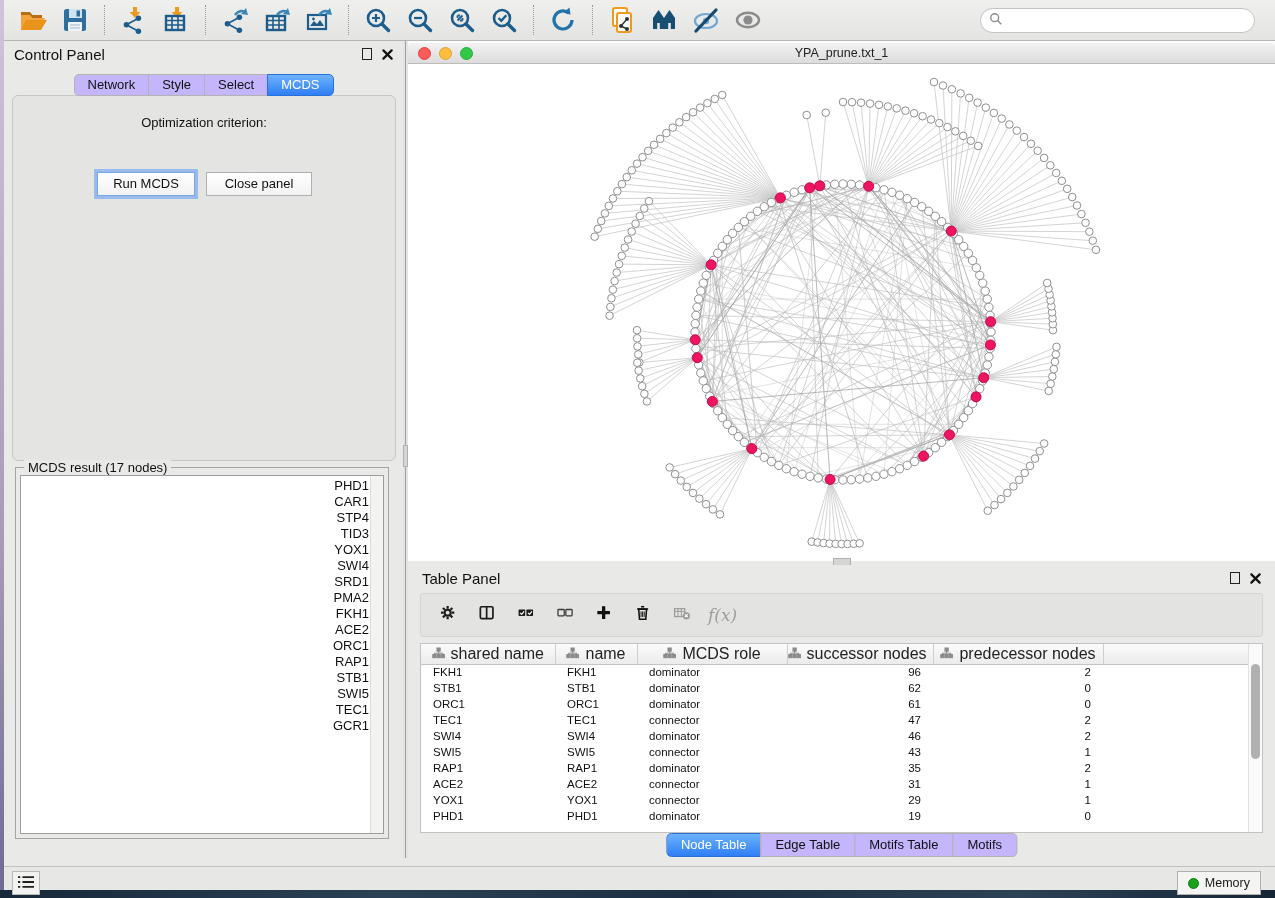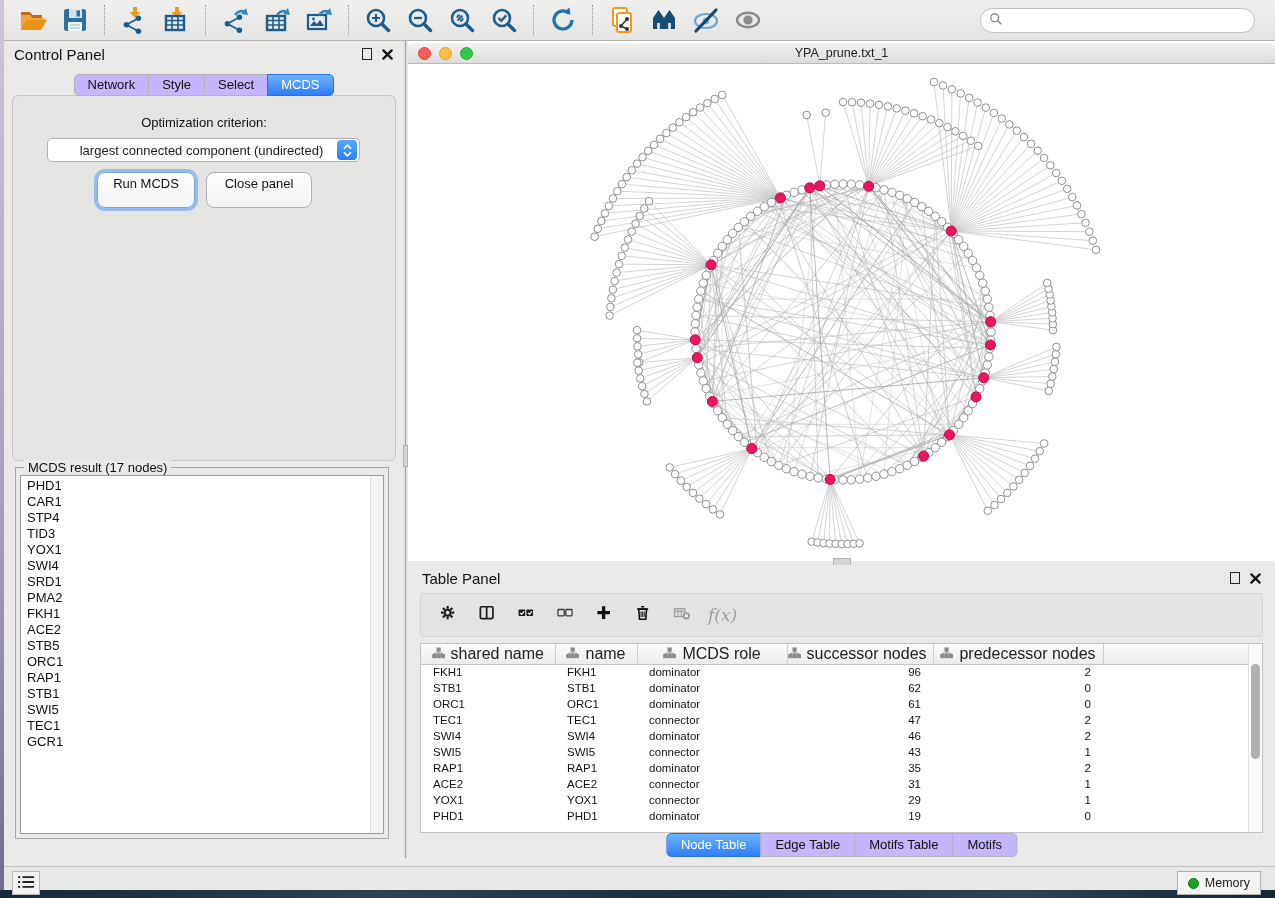--- a/index.html
+++ b/index.html
@@ -40,28 +40,28 @@
   #cp-box { position:absolute; left:8px; right:7px; top:54px; height:366px;
     background:#e4e4e2; border:1px solid #c7c7c5; border-radius:6px; }
   #opt-label { position:absolute; top:19px; width:100%; text-align:center; font-size:13px; color:#111; }
   #opt-select { position:absolute; left:34px; top:42px; width:313px; height:24px; background:#fff;
     border:1px solid #b0b0b0; border-radius:5px; display:flex; align-items:center; cursor:default; }
   #opt-select .sel-text { flex:1; text-align:center; font-size:13px; padding-left:18px; }
   .stepper { width:20px; height:20px; margin-right:2px; background:linear-gradient(180deg,#59a7fc,#2e7ef5);
     border-radius:4px; display:flex; flex-direction:column; align-items:center; justify-content:center; gap:1px; }
   .stepper svg { display:block; }
   #cp-buttons { position:absolute; top:76px; width:100%; }
-  .mac-btn { position:absolute; height:36px; background:linear-gradient(180deg,#ffffff,#f2f2f2);
-    border:1px solid #b0b0b0; border-radius:8px; font-size:13px; color:#111; text-align:center; cursor:default; }
+  .mac-btn { position:absolute; height:24px; background:linear-gradient(180deg,#ffffff,#f2f2f2);
+    border:1px solid #b0b0b0; border-radius:0; font-size:13px; color:#111; text-align:center; cursor:default; }
   #run-btn { left:84px; width:98px; box-shadow:0 0 0 3px rgba(87,153,245,.55); border-color:#7ba7e0; }
   #close-btn { left:193px; width:106px; }
   .mac-btn span { line-height:22px; display:block; }
 
   #result-group { position:absolute; left:11px; right:14px; top:426px; height:372px;
-    border:1px solid #a5a5a3; }
+    border:1px solid #a5a5a3;text-align:right; }
   #result-legend { position:absolute; top:-8px; left:8px; background:#e9e9e7; padding:0 4px;
     font-size:13px; color:#111; }
   #result-list { position:absolute; left:4px; right:4px; top:7px; bottom:4px; background:#fff;
     border:1px solid #9c9c9c; overflow:hidden; }
   #result-items { position:absolute; left:0; top:2px; right:14px; }
   .result-item { font-size:13px; line-height:16px; padding-left:6px; color:#111; }
   #result-scroll { position:absolute; right:0; top:0; bottom:0; width:13px; background:#f3f3f1; border-left:1px solid #ddd; }
 
   
   #v-splitter { position:absolute; left:399px; top:41px; width:5px; bottom:32px; background:#e4e4e2; }
@@ -283,35 +283,20 @@
 
     <div id="cp-tabs">
       <span class="seg-tab">Network</span>
       <span class="seg-tab">Style</span>
       <span class="seg-tab">Select</span>
       <span class="seg-tab selected">MCDS</span>
     </div>
 
     <div id="cp-box">
       <div id="opt-label">Optimization criterion:</div>
-      <div id="opt-select">
-        <span class="sel-text">largest connected component (undirected)</span>
-        <span class="stepper">
-          <span>
-              <svg viewBox="0 0 10 6" width="9" height="6">
-                <path d="M1 5l4-4 4 4" fill="none" stroke="#fff" stroke-width="1.8"></path>
-              </svg>
-            </span>
-          <span>
-              <svg viewBox="0 0 10 6" width="9" height="6">
-                <path d="M1 1l4 4 4-4" fill="none" stroke="#fff" stroke-width="1.8"></path>
-              </svg>
-            </span>
-        </span>
-      </div>
       <div id="cp-buttons">
         <div class="mac-btn" id="run-btn">
           <span>Run MCDS</span>
         </div>
         <div class="mac-btn" id="close-btn">
           <span>Close panel</span>
         </div>
       </div>
     </div>
 
@@ -322,21 +307,20 @@
             <div class="result-item">PHD1</div>
             <div class="result-item">CAR1</div>
             <div class="result-item">STP4</div>
             <div class="result-item">TID3</div>
             <div class="result-item">YOX1</div>
             <div class="result-item">SWI4</div>
             <div class="result-item">SRD1</div>
             <div class="result-item">PMA2</div>
             <div class="result-item">FKH1</div>
             <div class="result-item">ACE2</div>
-            <div class="result-item">STB5</div>
             <div class="result-item">ORC1</div>
             <div class="result-item">RAP1</div>
             <div class="result-item">STB1</div>
             <div class="result-item">SWI5</div>
             <div class="result-item">TEC1</div>
             <div class="result-item">GCR1</div>
           </div>
         <div id="result-scroll"></div>
       </div>
     </div>

